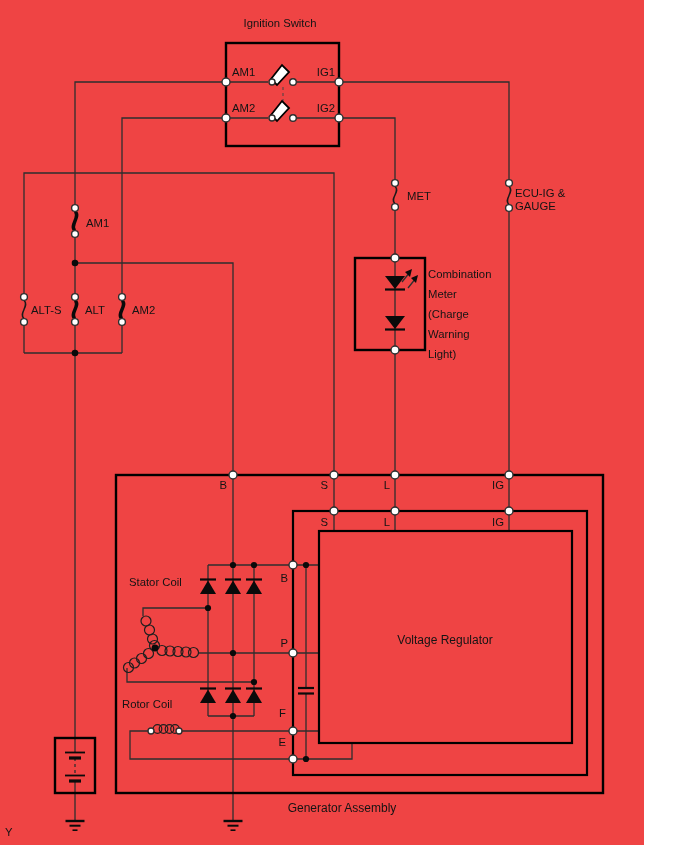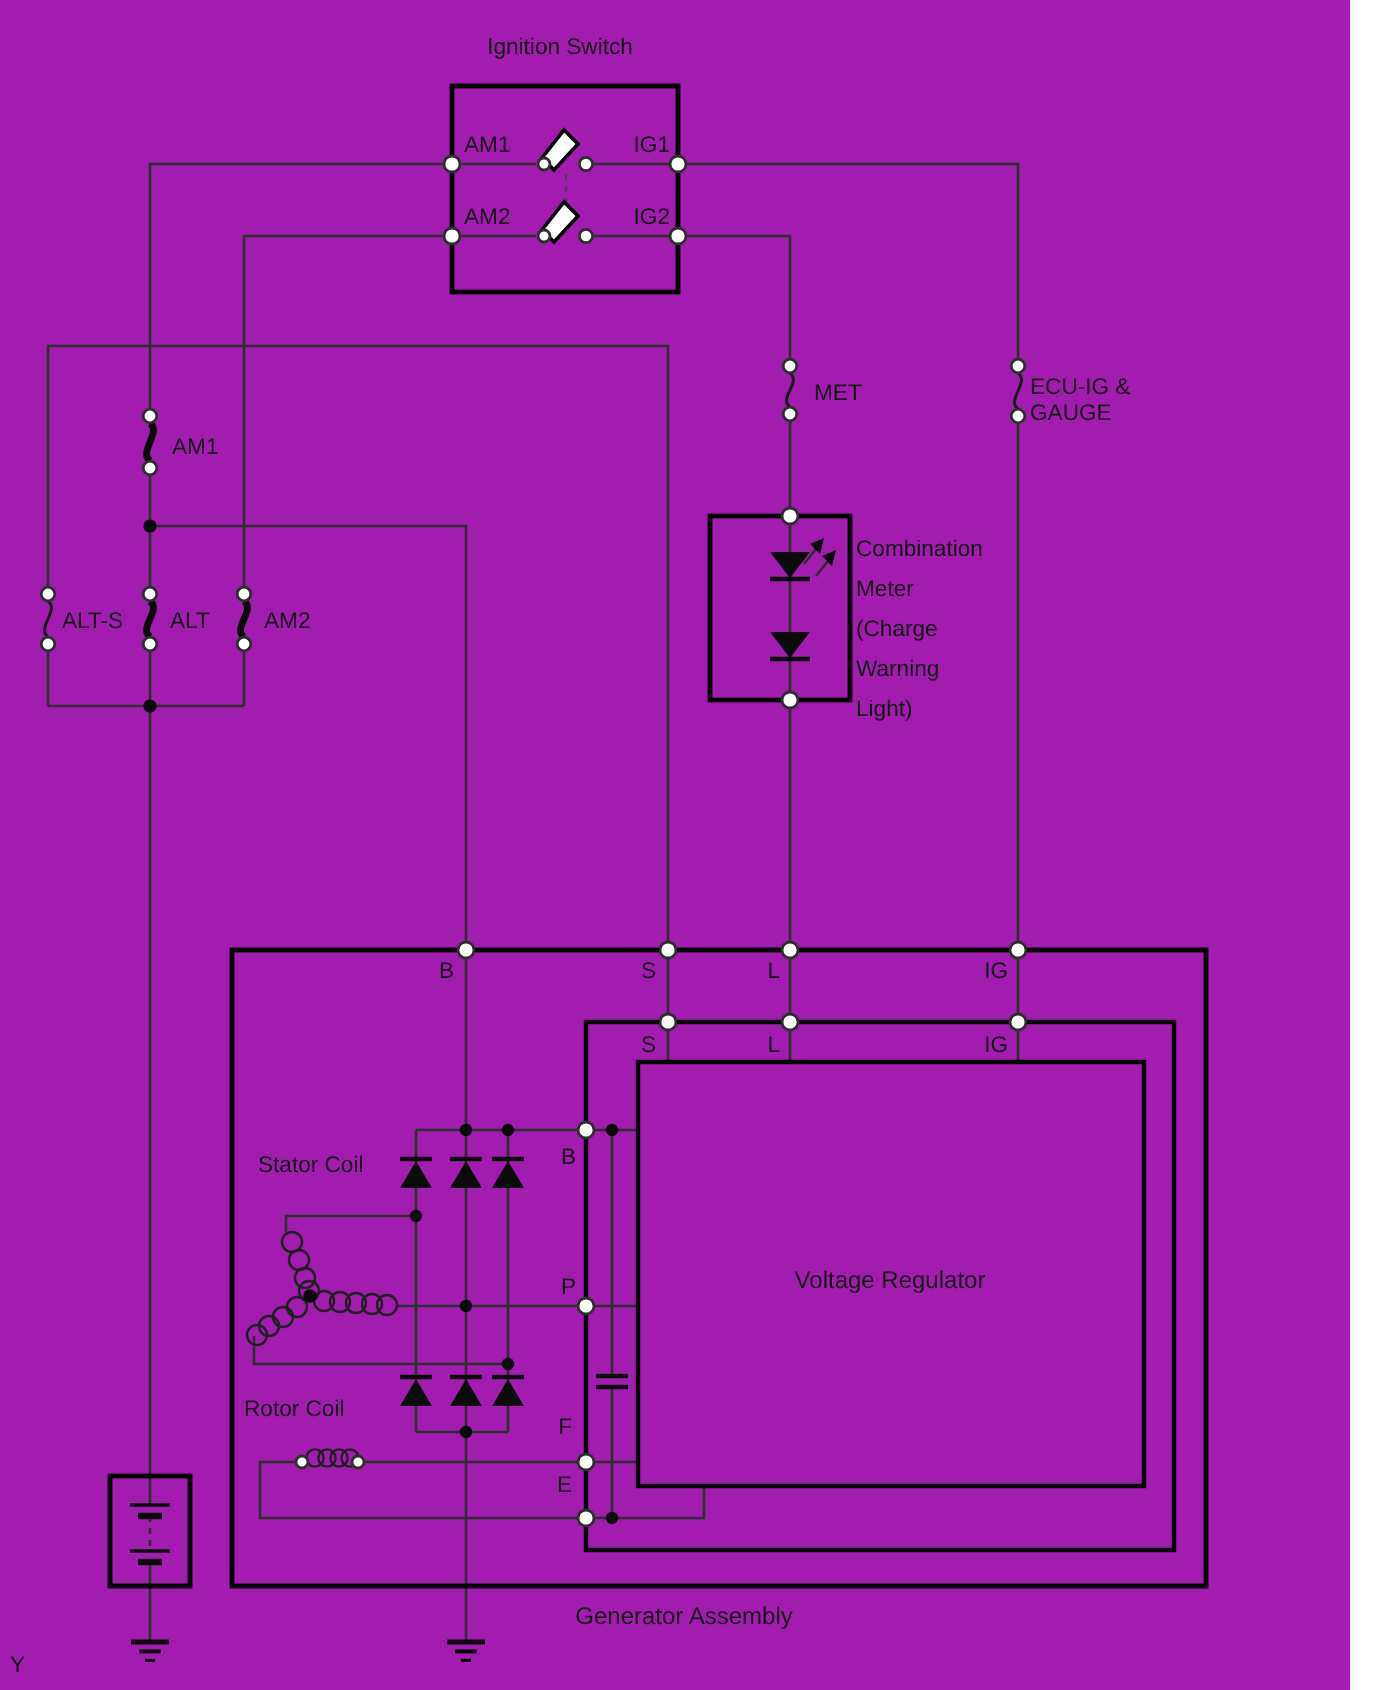--- a/index.html
+++ b/index.html
@@ -1,17 +1,17 @@
 <!DOCTYPE html>
 <html><head>
 <meta charset="utf-8">
 <style>
   html,body{margin:0;padding:0;background:#fff;}
-  #stage{position:relative;width:644px;height:845px;background:#a21caf;overflow:hidden;
-         font-family:"Liberation Sans",sans-serif;padding-left:31px;}
+  #stage{position:relative;width:644px;height:845px;background:#ef4444;overflow:hidden;
+         font-family:"Liberation Sans",sans-serif;}
   svg{position:absolute;left:0;top:0;}
   .wire{stroke:#2e2e2e;stroke-width:1.3;fill:none;}
   .box{stroke:#000;stroke-width:2.4;fill:none;}
   .box2{stroke:#000;stroke-width:2.2;fill:none;}
   .term{fill:#fff;stroke:#2e2e2e;stroke-width:1.4;}
   .dot{fill:#0a0a0a;stroke:none;}
   .fuse-thin{stroke:#1a1a1a;stroke-width:1.5;fill:none;}
   .fuse-thick{stroke:#0a0a0a;stroke-width:3.4;fill:none;}
   .bar{stroke:#0a0a0a;stroke-width:2.2;fill:none;}
   .tri{fill:#0a0a0a;stroke:none;}

